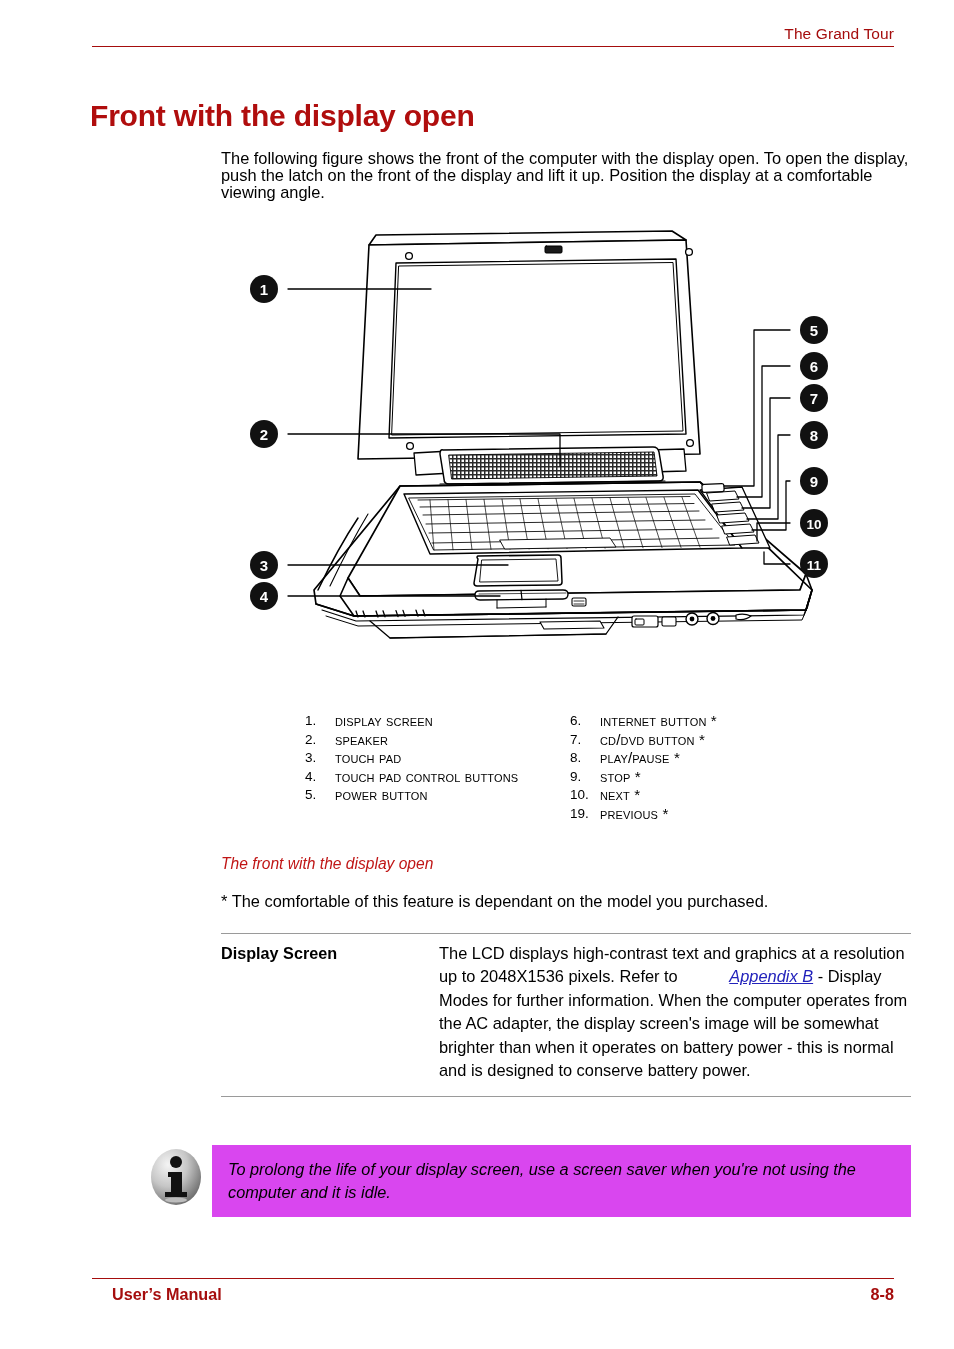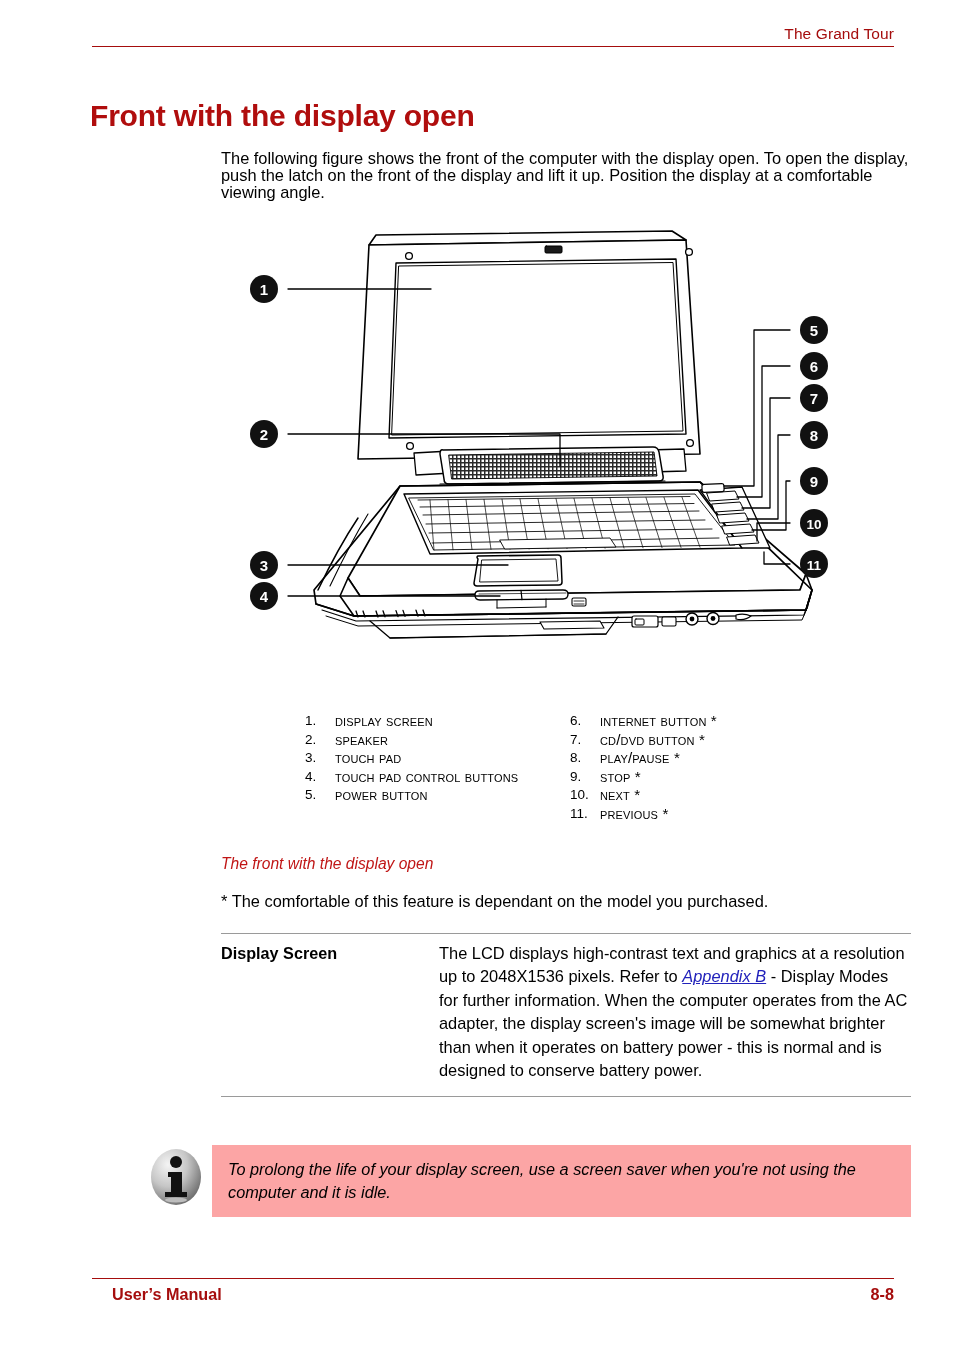--- a/index.html
+++ b/index.html
@@ -145,20 +145,21 @@
     line-height: 23.4px;
   }
   #def-block .def-desc {
     flex: 1;
     font-size: 16.4px;
     line-height: 23.4px;
   }
   #def-block .def-desc .lnk {
     color: #2222bb;
     font-style: italic;
+    margin-left: 47px;
   }
   #def-block .rule-bottom {
     margin-top: 14px;
     border-top: 1.1px solid #9a9a9a;
     width: 100%;
   }
 
   
   #note-box {
     position: absolute;
@@ -169,21 +170,21 @@
     align-items: flex-start;
   }
   #note-box .note-icon {
     flex: 0 0 58px;
     height: 62px;
     position: relative;
     margin-top: 2px;
   }
   #note-box .note-body {
     flex: 1;
-    background: #fca5a5;
+    background: #d946ef;
     min-height: 66px;
     padding: 13px 14px 13px 16px;
     box-sizing: border-box;
     font-style: italic;
     font-size: 16.3px;
     line-height: 23px;
     margin-left: 6px;
   }
 
   
@@ -463,21 +464,21 @@
     </div>
     <div class="li">
       <span class="num">9.</span>
       <span class="lbl">Stop *</span>
     </div>
     <div class="li">
       <span class="num">10.</span>
       <span class="lbl">Next *</span>
     </div>
     <div class="li">
-      <span class="num">11.</span>
+      <span class="num">19.</span>
       <span class="lbl">Previous *</span>
     </div>
   </div>
 </div>
 
 <div id="fig-caption">The front with the display open</div>
 
 <div id="footnote">* The comfortable of this feature is dependant on the model you purchased.</div>
 
 <div id="def-block">

